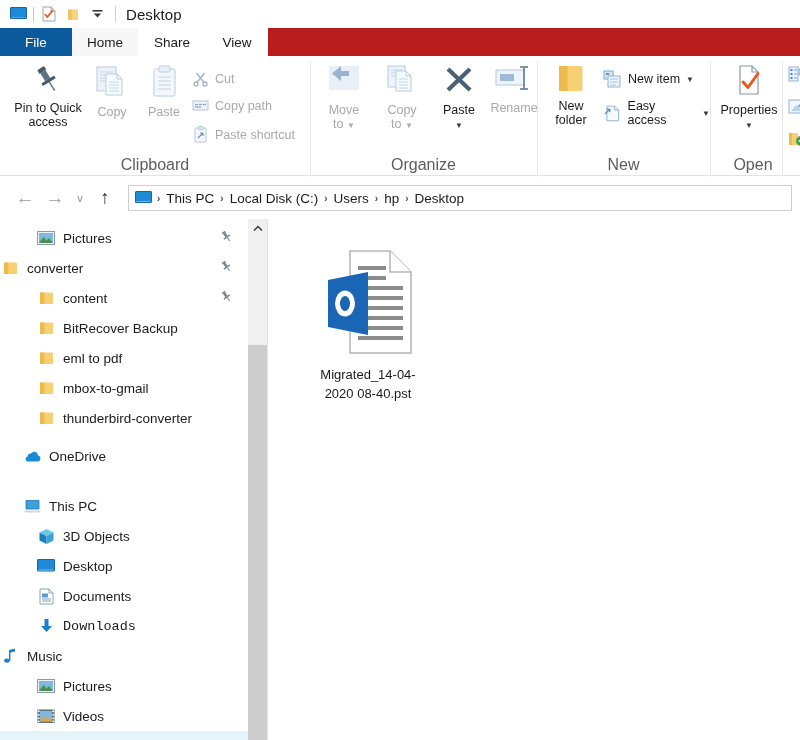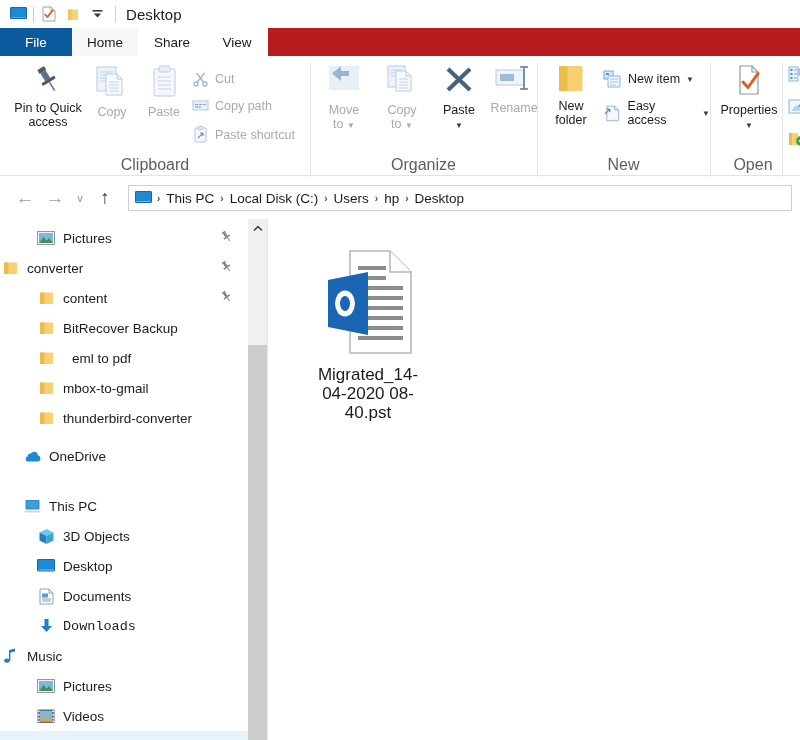--- a/index.html
+++ b/index.html
@@ -157,21 +157,21 @@
     position: absolute; right: 14px; top: 7px;
     width: 14px; height: 14px;
   }
 
   
   #filetile {
     position: absolute; left: 34px; top: 28px; width: 132px;
     display: flex; flex-direction: column; align-items: center;
   }
   #filename {
-    margin-top: 8px; font-size: 17px; color: #1b1b1b;
+    margin-top: 8px; font-size: 13px; color: #1b1b1b;
     text-align: center; line-height: 19px; width: 118px;
   }
   svg { display: block; }
 </style>
 </head>
 <body>
 
 <div id="titlebar">
   <div id="qat">
     <div class="qat-btn">
@@ -560,21 +560,21 @@
   <div class="nav-item" style="top:94px; padding-left:36px;">
     <span class="nav-ico">
       <svg width="17" height="14" viewBox="0 0 17 14">
           <path d="M2 1.5 h12 a1 1 0 0 1 1 1 v9.5 a1 1 0 0 1 -1 1 h-12 z" fill="#f7d074"></path>
           <path d="M2 1.5 h4.5 v11.5 h-4.5 z" fill="#edbb4c"></path>
         </svg>
     </span>
     <span class="nav-lbl">BitRecover Backup</span>
   </div>
 
-  <div class="nav-item" style="top:124px; padding-left:36px;gap:9px;">
+  <div class="nav-item" style="top:124px; padding-left:36px;">
     <span class="nav-ico">
       <svg width="17" height="14" viewBox="0 0 17 14">
           <path d="M2 1.5 h12 a1 1 0 0 1 1 1 v9.5 a1 1 0 0 1 -1 1 h-12 z" fill="#f7d074"></path>
           <path d="M2 1.5 h4.5 v11.5 h-4.5 z" fill="#edbb4c"></path>
         </svg>
     </span>
     <span class="nav-lbl">eml to pdf</span>
   </div>
 
   <div class="nav-item" style="top:154px; padding-left:36px;align-items:center;">

